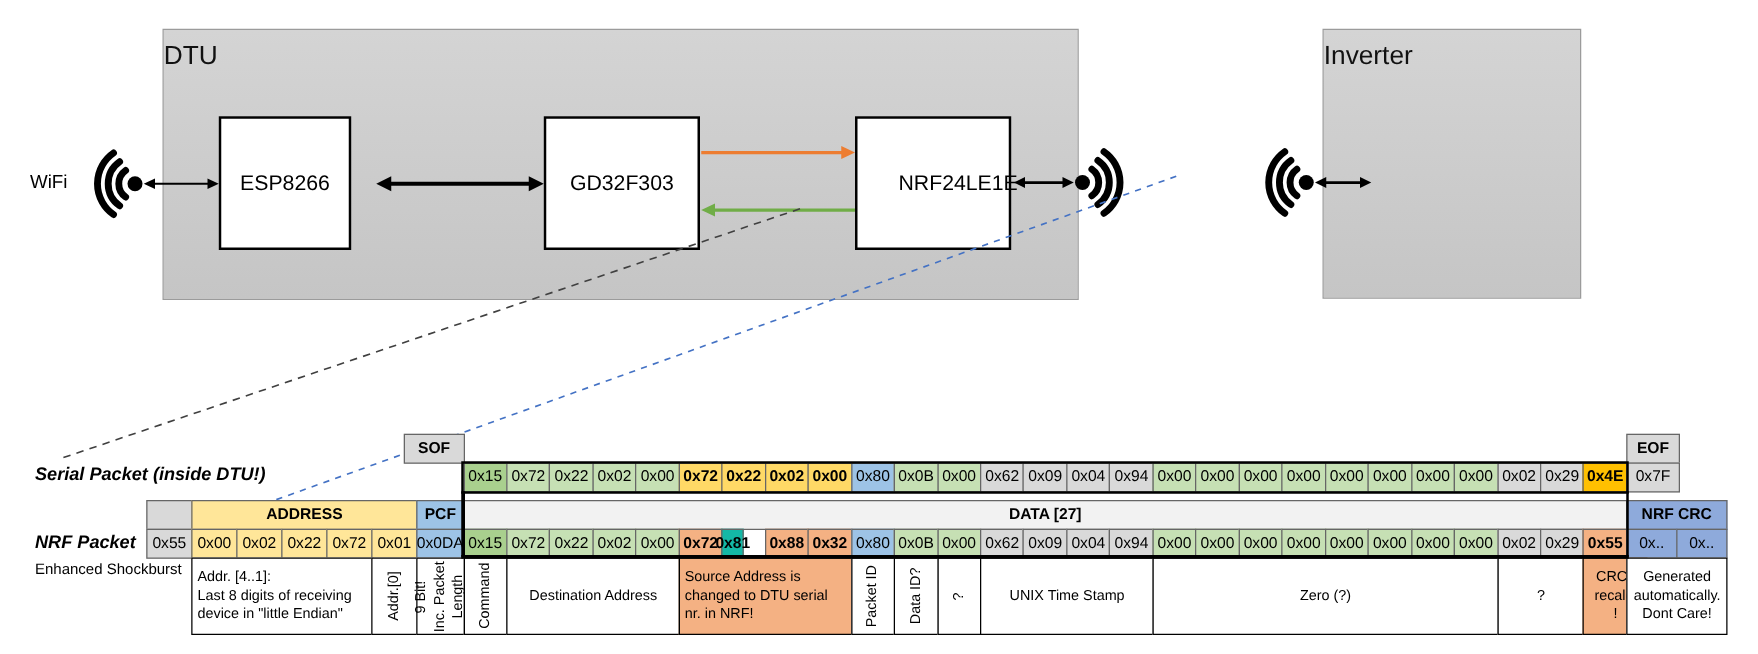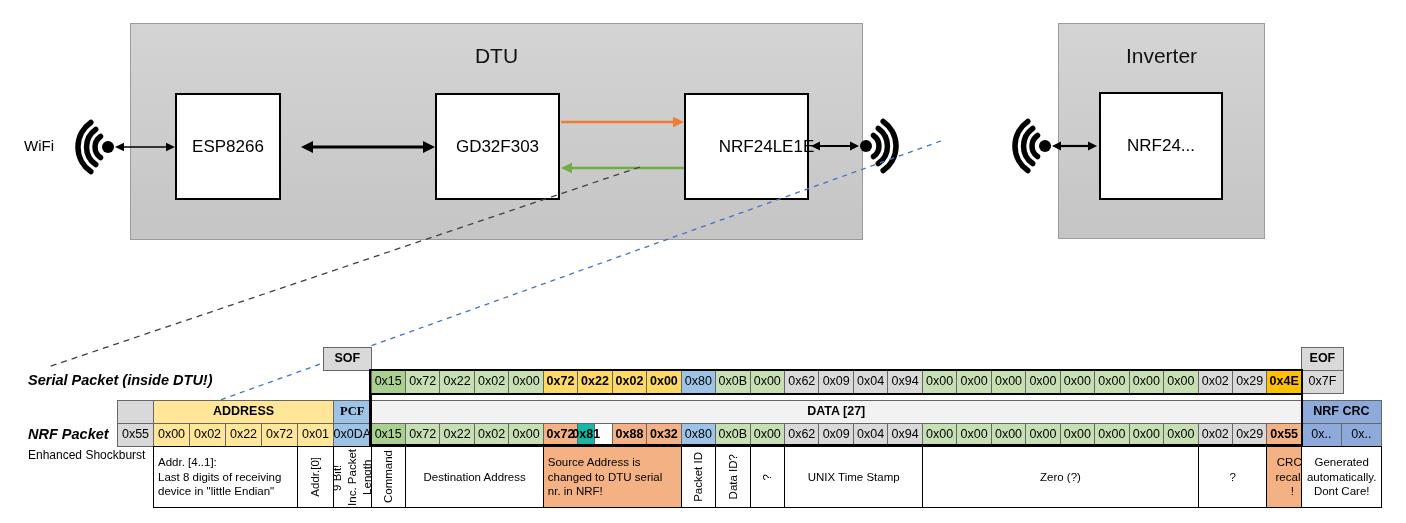--- a/index.html
+++ b/index.html
@@ -1,20 +1,20 @@
 <!DOCTYPE html>
 <html><head>
 <meta charset="utf-8">
 <style>
   html,body{margin:0;padding:0;background:#fff;}
   #stage{position:relative;width:1406px;height:523px;background:#fff;overflow:hidden;
          font-family:"Liberation Sans", sans-serif;color:#000;}
   .graybox{position:absolute;background:linear-gradient(180deg,#d4d4d4,#c5c5c5);
            border:1px solid #9b9b9b;box-sizing:border-box;}
-  .boxtitle{position:absolute;left:0;right:0;top:20px;text-align:center;font-size:21px;color:#111;}
+  .boxtitle{position:absolute;left:0;right:0;top:9px;text-align:left;font-size:21px;color:#111;}
   .comp{position:absolute;background:#fff;border:2px solid #000;box-sizing:border-box;
         display:flex;align-items:center;justify-content:center;font-size:17px;}
   .wifi-label{position:absolute;left:24px;top:137px;font-size:15px;}
   svg#overlay{position:absolute;left:0;top:0;pointer-events:none;}
   .pkt-label{position:absolute;left:28px;font-size:14.5px;font-weight:bold;font-style:italic;white-space:nowrap;}
   .sub-label{position:absolute;left:28px;font-size:12px;white-space:nowrap;}
   .tcell{position:absolute;box-sizing:border-box;border:1px solid #666;
          display:flex;align-items:center;justify-content:center;
          font-size:12.5px;line-height:1.1;white-space:nowrap;}
   .tcell.bold{font-weight:bold;}
@@ -36,21 +36,20 @@
     <div class="boxtitle">DTU</div>
   </div>
 
   <div class="graybox" style="left:1058px;top:23px;width:207px;height:216px;">
     <div class="boxtitle">Inverter</div>
   </div>
 
   <div class="comp" style="left:175px;top:93px;width:106px;height:107px;">ESP8266</div>
   <div class="comp" style="left:435px;top:93px;width:125px;height:107px;">GD32F303</div>
   <div class="comp" style="left:684px;top:93px;width:125px;height:107px;padding-left:40px;">NRF24LE1E</div>
-  <div class="comp" style="left:1099px;top:92px;width:124px;height:108px;">NRF24...</div>
 
   <div class="wifi-label">WiFi</div>
 
   <svg id="overlay" width="1406" height="523" viewBox="0 0 1406 523">
 
     <g stroke="#000" stroke-width="5.5" fill="none" stroke-linecap="round">
       <circle cx="108" cy="147" r="6" fill="#000" stroke="none"></circle>
       <path d="M 100.5,136.4 A 13 13 0 0 0 100.5,157.6"></path>
       <path d="M 95.7,129.4 A 21.5 21.5 0 0 0 95.7,164.6"></path>
       <path d="M 90.8,122.4 A 30 30 0 0 0 90.8,171.6"></path>
@@ -145,21 +144,21 @@
       <div class="tcell hdr" style="left: 1300.92px; top: 347px; width: 43px; height: 24px; background: rgb(217, 217, 217);">EOF</div>
       <div class="tcell" style="left: 1300.92px; top: 370px; width: 43px; height: 24px; background: rgb(217, 217, 217);">0x7F</div>
       <div class="tcell hdr" style="left: 117px; top: 400px; width: 37px; height: 24px; background: rgb(217, 217, 217); padding-left: 48px;">PRE</div>
       <div class="tcell" style="left: 117px; top: 423px; width: 37px; height: 24px; background: rgb(217, 217, 217);">0x55</div>
       <div class="tcell hdr" style="left: 153px; top: 400px; width: 181px; height: 24px; background: rgb(255, 230, 153);">ADDRESS</div>
       <div class="tcell" style="left: 153px; top: 423px; width: 37px; height: 24px; background: rgb(255, 230, 153);">0x00</div>
       <div class="tcell" style="left: 189px; top: 423px; width: 37px; height: 24px; background: rgb(255, 230, 153);">0x02</div>
       <div class="tcell" style="left: 225px; top: 423px; width: 37px; height: 24px; background: rgb(255, 230, 153);">0x22</div>
       <div class="tcell" style="left: 261px; top: 423px; width: 37px; height: 24px; background: rgb(255, 230, 153);">0x72</div>
       <div class="tcell" style="left: 297px; top: 423px; width: 37px; height: 24px; background: rgb(255, 230, 153);">0x01</div>
-      <div class="tcell hdr" style="left: 333px; top: 400px; width: 38.5px; height: 24px; background: rgb(157, 195, 230); font-family: Liberation Serif, serif;">PCF</div>
+      <div class="tcell hdr" style="left: 333px; top: 400px; width: 38.5px; height: 24px; background: rgb(157, 195, 230);">PCF</div>
       <div class="tcell" style="left: 333px; top: 423px; width: 38.5px; height: 24px; background: rgb(157, 195, 230);">0x0DA</div>
       <div class="tcell hdr" style="left: 370.5px; top: 400px; width: 931.42px; height: 24px; background: rgb(242, 242, 242);">DATA [27]</div>
       <div class="tcell" style="left: 370.5px; top: 423px; width: 35.46px; height: 24px; background: rgb(169, 208, 142);">0x15</div>
       <div class="tcell" style="left: 404.96px; top: 423px; width: 35.46px; height: 24px; background: rgb(198, 224, 180);">0x72</div>
       <div class="tcell" style="left: 439.42px; top: 423px; width: 35.46px; height: 24px; background: rgb(198, 224, 180);">0x22</div>
       <div class="tcell" style="left: 473.88px; top: 423px; width: 35.46px; height: 24px; background: rgb(198, 224, 180);">0x02</div>
       <div class="tcell" style="left: 508.34px; top: 423px; width: 35.46px; height: 24px; background: rgb(198, 224, 180);">0x00</div>
       <div class="tcell bold" style="left: 542.8px; top: 423px; width: 35.46px; height: 24px; background: rgb(244, 177, 131);">0x72</div>
       <div class="tcell bold" style="left: 577.26px; top: 423px; width: 18px; height: 24px; background: #14b8a6;">0x81</div>
       <div class="tcell bold" style="left: 611.72px; top: 423px; width: 35.46px; height: 24px; background: rgb(244, 177, 131);">0x88</div>

